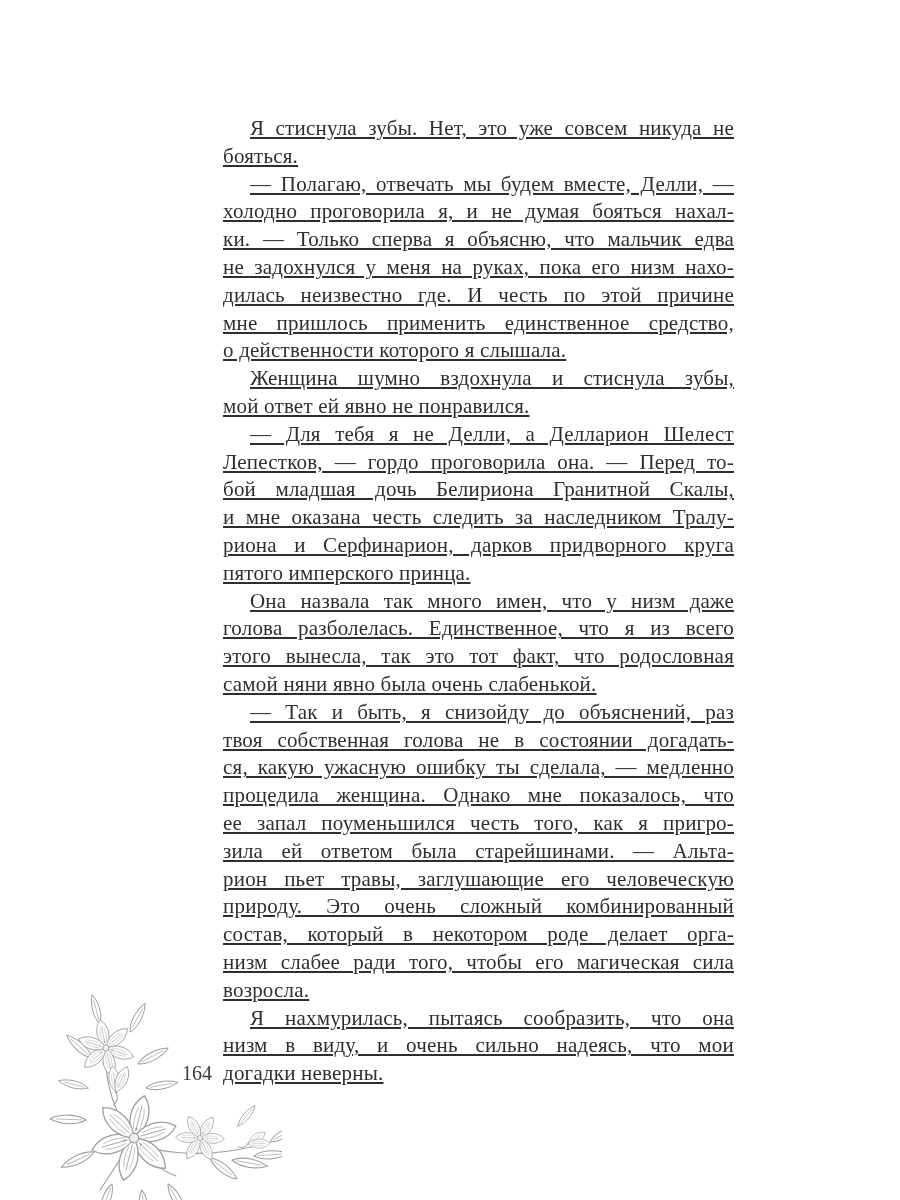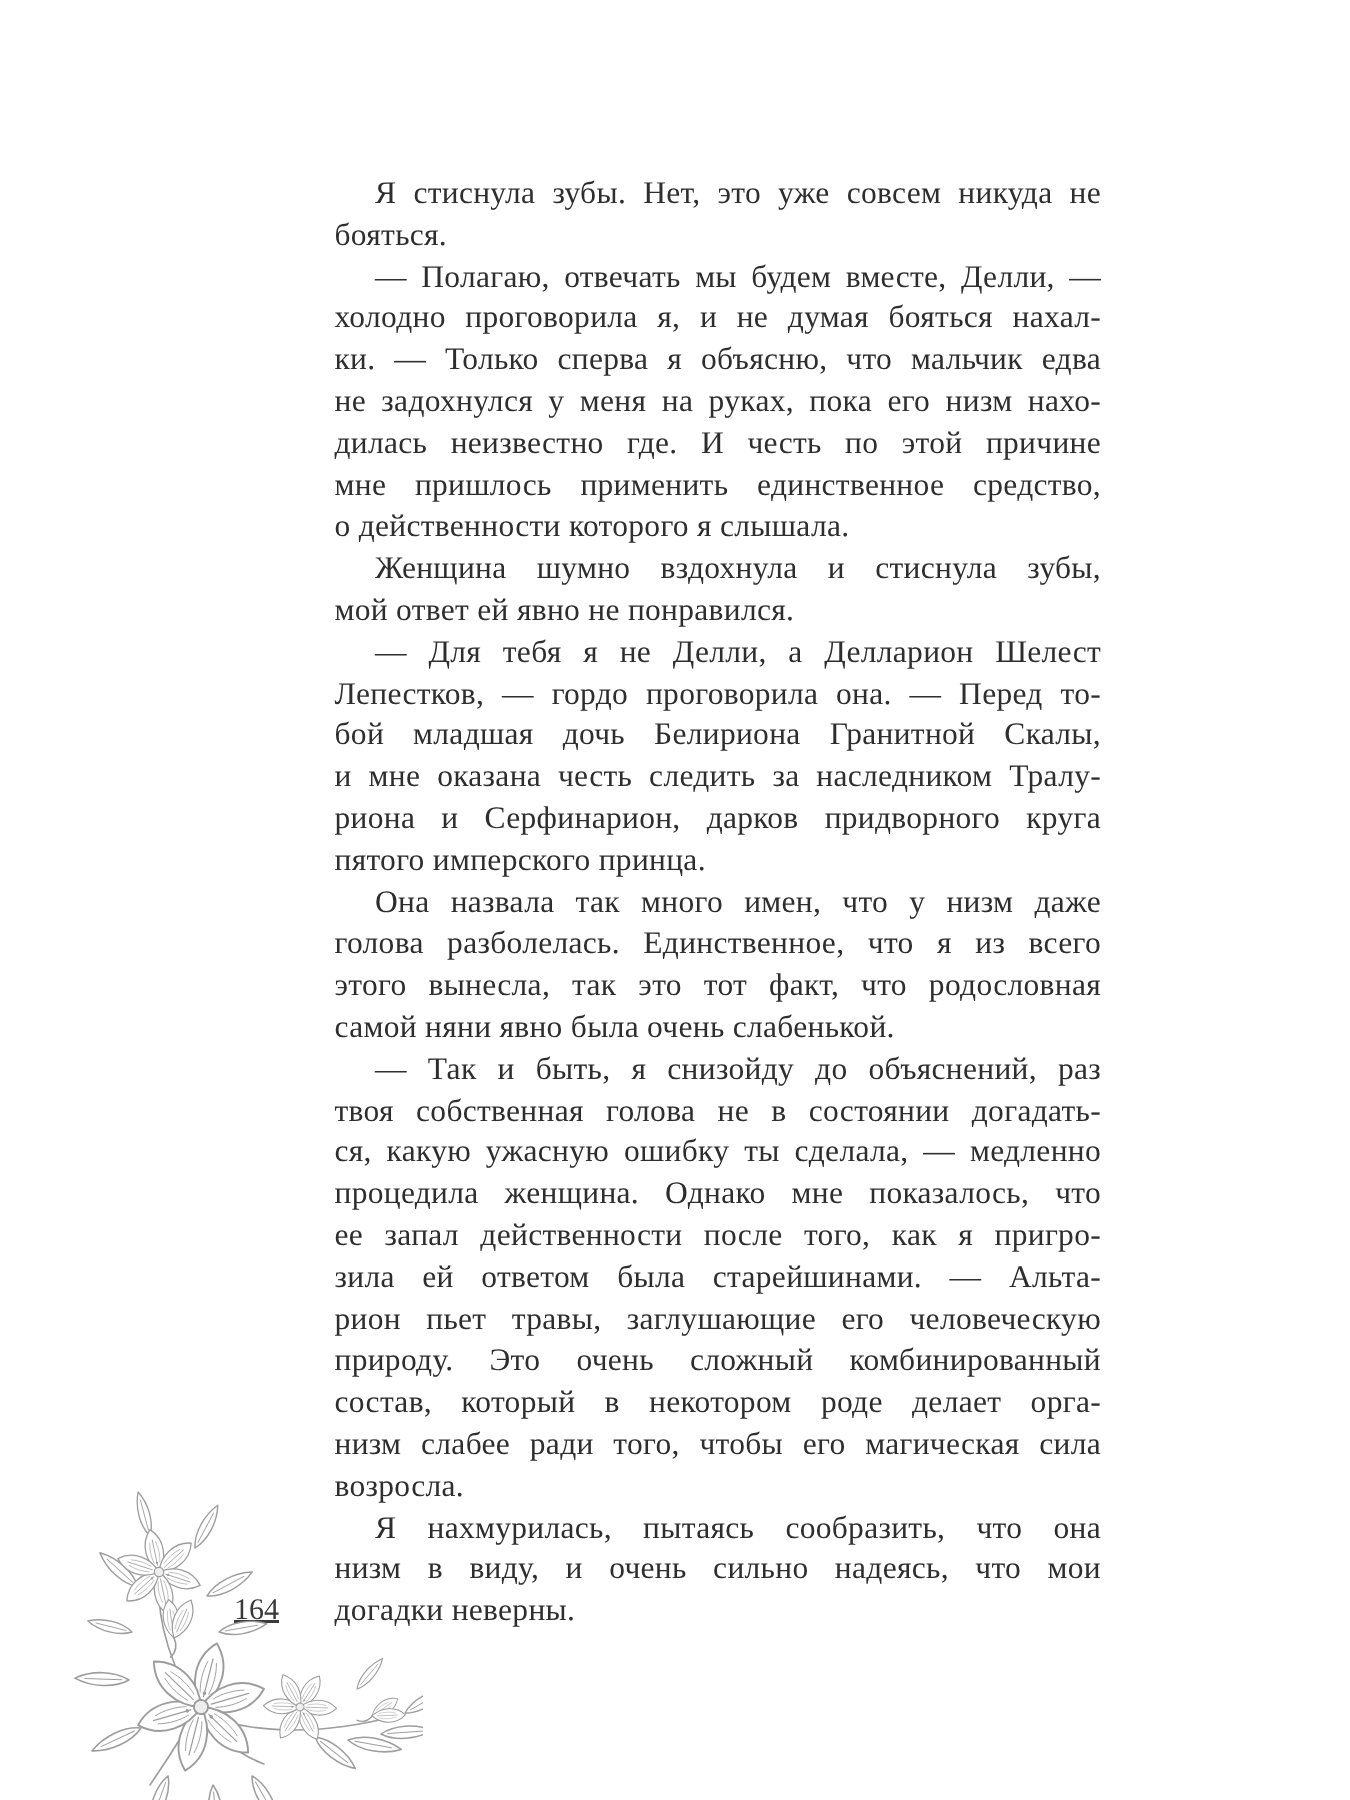--- a/index.html
+++ b/index.html
@@ -18,40 +18,39 @@
   .text-block {
     position: absolute;
     left: 223px;
     top: 115px;
     width: 511px;
     font-size: 21px;
     line-height: 27.8px;
     color: #2e2e2e;
     letter-spacing: 0.2px;
   }
-  .para { margin: 0; padding: 0; }
+  .para { margin: 0; padding: 0; text-decoration: underline; }
   .line {
     text-align: left;
     white-space: normal;
   }
   .line.fill {
     text-align: justify;
     text-align-last: justify;
   }
   .line.first {
     text-indent: 27px;
   }
   .page-number {
     position: absolute;
-    left: 156px;
+    left: 182px;
     top: 1060px;
     font-size: 20px;
     line-height: 27.8px;
     color: #3a3a3a;
-    text-decoration: underline;
   }
   .ornament {
     position: absolute;
     left: 42px;
     top: 992px;
   }
 </style>
 </head>
 <body>
 
@@ -87,21 +86,21 @@
         <div class="line first fill">Она назвала так много имен, что у низм даже</div>
         <div class="line fill">голова разболелась. Единственное, что я из всего</div>
         <div class="line fill">этого вынесла, так это тот факт, что родословная</div>
         <div class="line">самой няни явно была очень слабенькой.</div>
       </div>
       <div class="para">
         <div class="line first fill">— Так и быть, я снизойду до объяснений, раз</div>
         <div class="line fill">твоя собственная голова не в состоянии догадать-</div>
         <div class="line fill">ся, какую ужасную ошибку ты сделала, — медленно</div>
         <div class="line fill">процедила женщина. Однако мне показалось, что</div>
-        <div class="line fill">ее запал действенности после того, как я пригро-</div>
+        <div class="line fill">ее запал поуменьшился честь того, как я пригро-</div>
         <div class="line fill">зила ей ответом была старейшинами. — Альта-</div>
         <div class="line fill">рион пьет травы, заглушающие его человеческую</div>
         <div class="line fill">природу. Это очень сложный комбинированный</div>
         <div class="line fill">состав, который в некотором роде делает орга-</div>
         <div class="line fill">низм слабее ради того, чтобы его магическая сила</div>
         <div class="line">возросла.</div>
       </div>
       <div class="para">
         <div class="line first fill">Я нахмурилась, пытаясь сообразить, что она</div>
         <div class="line fill">низм в виду, и очень сильно надеясь, что мои</div>

